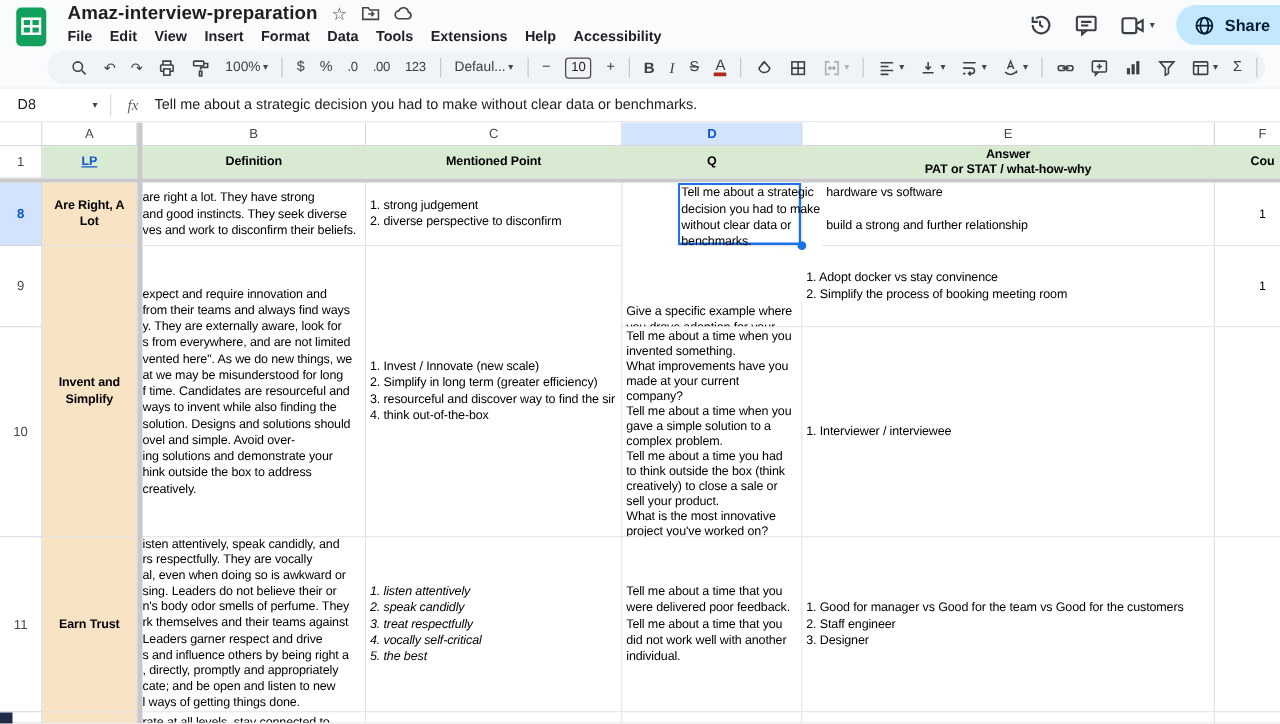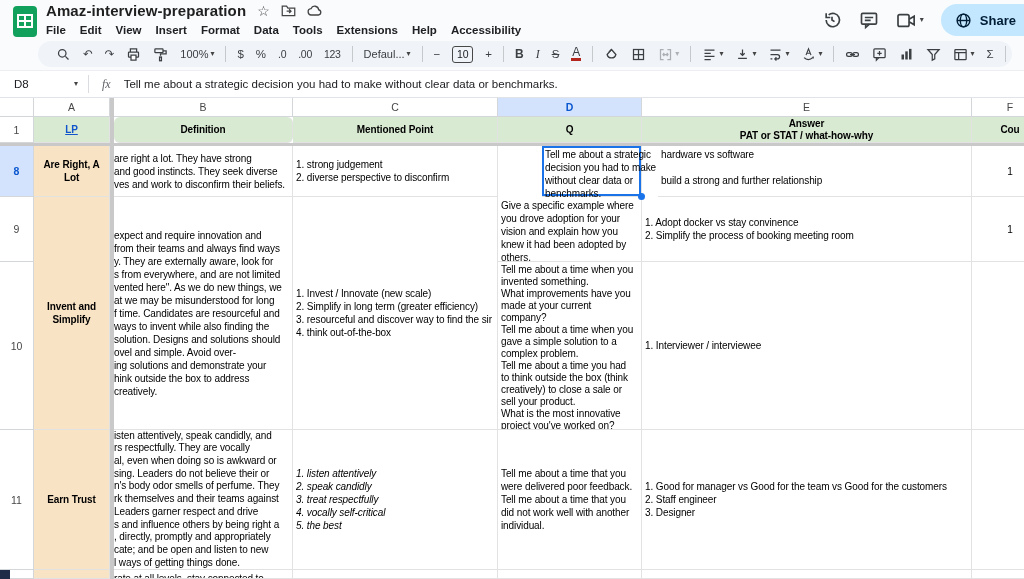--- a/index.html
+++ b/index.html
@@ -2,21 +2,21 @@
 <html><head>
 <meta charset="utf-8">
 <style>
   * { box-sizing: border-box; }
   body { margin:0; background:#e8e8e8; font-family:"Liberation Sans","DejaVu Sans",sans-serif; }
   .app { position:relative; width:1024px; height:579px; overflow:hidden; background:#f9fbfd; }
 
   
   .topbar { height:40px; display:flex; align-items:stretch; padding-left:11px; }
   .logo { width:27px; display:flex; align-items:center; justify-content:center; margin-top:2px; }
-  .tcol { display:flex; flex-direction:column; margin-left:8px; flex:0 0 auto; }
+  .tcol { display:flex; flex-direction:column; margin-left:16px; flex:0 0 auto; }
   .trow { display:flex; align-items:center; gap:11px; height:19px; margin-top:1px; }
   .doctitle { font-size:15px; font-weight:700; color:#1f1f1f; letter-spacing:.1px; }
   .ticon { color:#444; font-size:14px; display:flex; align-items:center; line-height:1; }
   .menubar { display:flex; align-items:center; height:19px; margin-left:-7px; }
   .menu-item { font-size:11.5px; color:#202124; padding:0 7px; border-radius:4px; white-space:nowrap;font-weight:bold; }
   .topright { margin-left:auto; display:flex; align-items:center; gap:17px; padding-top:0; }
   .cicon { display:flex; align-items:center; color:#3c4043; }
   .meet { gap:3px; }
   .caret { font-size:8px; color:#444; line-height:1; }
   .share { height:32px; border-radius:16px; background:#c2e7ff; display:flex; align-items:center; gap:8px;
@@ -335,21 +335,21 @@
       <div class="hcell" style="grid-area: 6 / 1;">10</div>
       <div class="hcell" style="grid-area: 7 / 1;">11</div>
       <div class="hcell" style="grid-area: 8 / 1;"></div>
       <div class="vbar" style="grid-area: 1 / 3 / 9;"></div>
       <div class="hbar" style="grid-area: 3 / 1 / auto / 9;"></div>
       <div class="cell bg-green cbold ha-center va-middle link" style="grid-area: 2 / 2;">
         <div class="lines">
           <span class="line">LP</span>
         </div>
       </div>
-      <div class="cell bg-green cbold ha-center va-middle" style="grid-area: 2 / 4; border-radius: 6px;">
+      <div class="cell bg-green cbold ha-center va-middle" style="grid-area: 2 / 4;">
         <div class="lines">
           <span class="line">Definition</span>
         </div>
       </div>
       <div class="cell bg-green cbold ha-center va-middle" style="grid-area: 2 / 5;">
         <div class="lines">
           <span class="line">Mentioned Point</span>
         </div>
       </div>
       <div class="cell bg-green cbold ha-center va-middle" style="grid-area: 2 / 6;">
@@ -432,21 +432,21 @@
         </div>
       </div>
       <div class="cell va-middle" style="grid-area: 5 / 5 / span 2;">
         <div class="lines">
           <span class="line">1. Invest / Innovate (new scale)</span>
           <span class="line">2. Simplify in long term (greater efficiency)</span>
           <span class="line">3. resourceful and discover way to find the sir</span>
           <span class="line">4. think out-of-the-box</span>
         </div>
       </div>
-      <div class="cell va-top" style="grid-area: 5 / 6;">
+      <div class="cell va-top" style="grid-area: 5 / 6; margin-top: 44px;">
         <div class="lines">
           <span class="line">Give a specific example where</span>
           <span class="line">you drove adoption for your</span>
           <span class="line">vision and explain how you</span>
           <span class="line">knew it had been adopted by</span>
           <span class="line">others.</span>
         </div>
       </div>
       <div class="cell va-middle" style="grid-area: 5 / 7;">
         <div class="lines">

